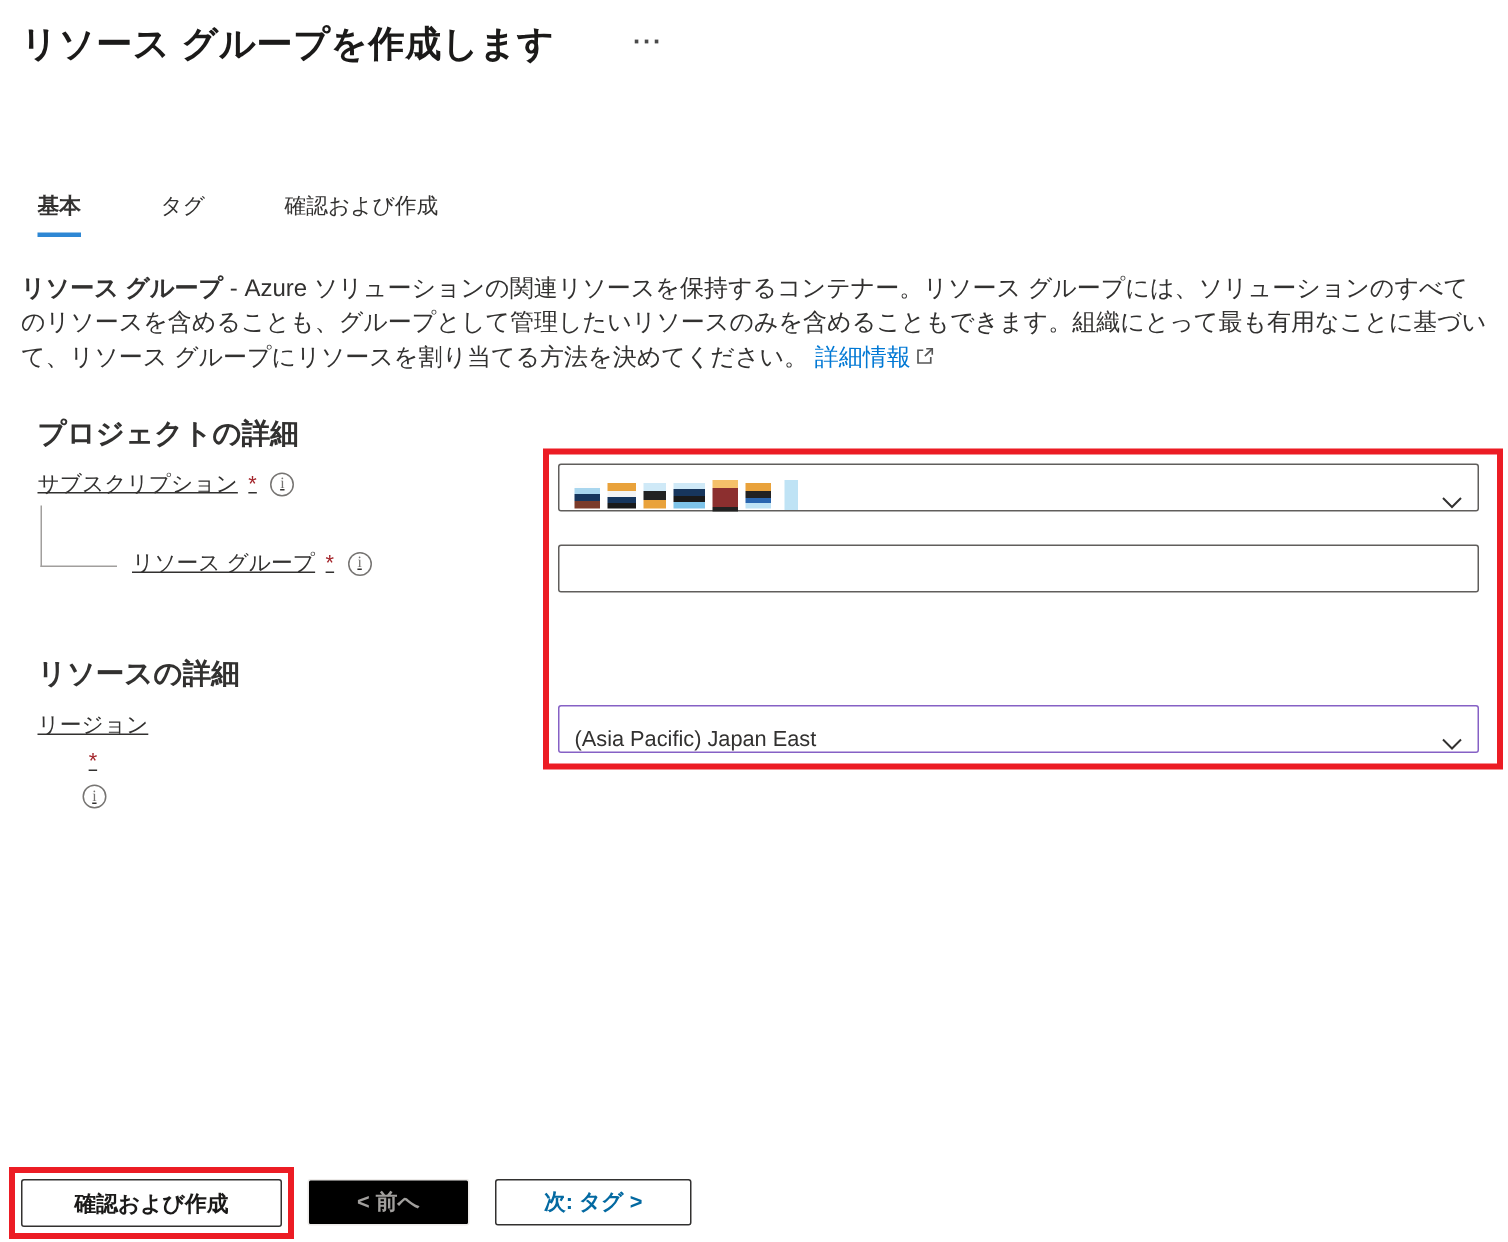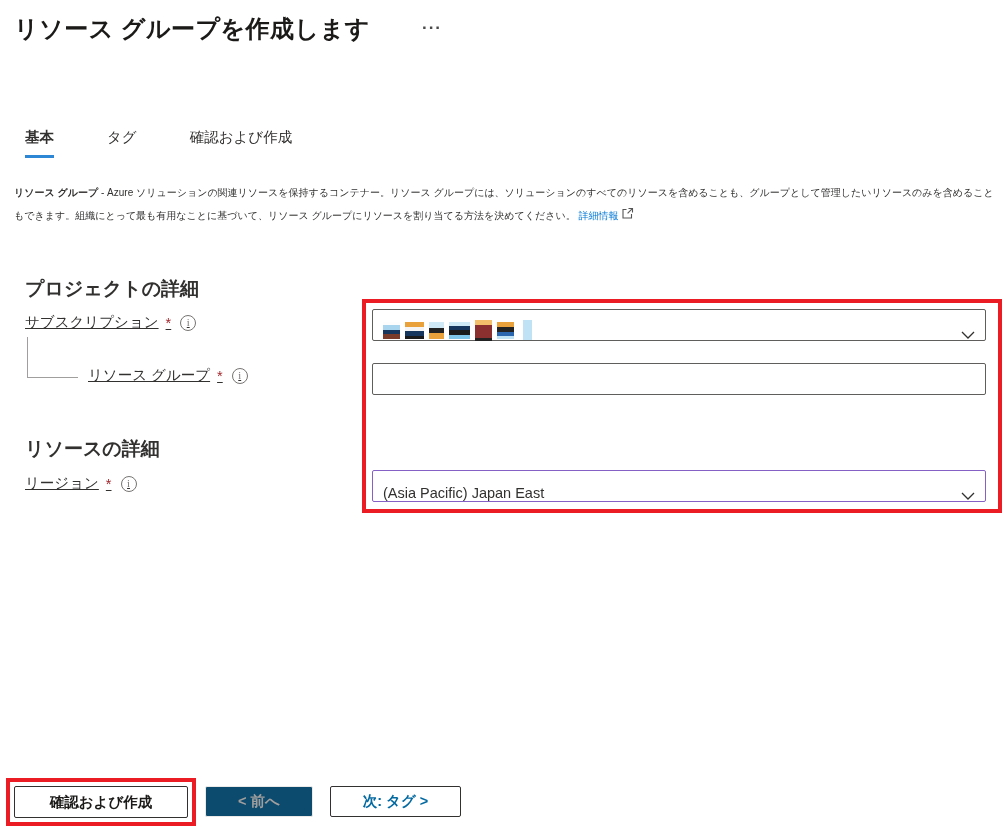--- a/index.html
+++ b/index.html
@@ -31,35 +31,35 @@
   .tab { font-size: 14.5px; color: #323130; padding-bottom: 9px; position: relative; cursor: pointer; }
   .tab.active { font-weight: 700; }
   .tab.active::after {
     content: ""; position: absolute; left: 0; right: 0; bottom: -2px;
     height: 3px; background: #2e87d4;
   }
 
   
   .description {
     left: 14px; top: 181px; width: 980px;
-    font-size: 10px; line-height: 23px; color: #323130;
+    font-size: 16px; line-height: 23px; color: #323130;
   }
   .description .lead { font-weight: 700; }
   .link { color: #0078d4; text-decoration: none; cursor: pointer; }
   .ext-icon { display: inline-block; vertical-align: -1px; margin-left: 3px; }
 
   
   .section-heading { font-size: 19px; font-weight: 700; color: #323130; }
   .heading-project { left: 25px; top: 276px; }
   .heading-resource { left: 25px; top: 436px; }
 
   .field-label-row { display: flex; align-items: center; gap: 7px; font-size: 14.5px; color: #323130; text-decoration: underline; }
   .label-subscription { left: 25px; top: 313px; }
   .label-resource-group { left: 88px; top: 366px; }
-  .label-region { left: 25px; top: 474px; }
+  .label-region { left: 25px; top: 474px; flex-direction: column; }
   .required { color: #a4262c; font-weight: 400; }
   .info-icon {
     width: 16px; height: 16px; border: 1px solid #767472; border-radius: 50%;
     display: inline-flex; align-items: center; justify-content: center;
     font-size: 10.5px; color: #767472; font-family: "Liberation Serif", serif;
     margin-left: 2px; cursor: pointer;
   }
   .connector {
     left: 27px; top: 337px; width: 51px; height: 41px;
     border-left: 1px solid #a19f9d; border-bottom: 1px solid #a19f9d;
@@ -105,21 +105,21 @@
     position: absolute; display: flex; align-items: center; justify-content: center;
     font-size: 14.5px; border-radius: 2px; cursor: pointer;
     font-family: inherit;
   }
   .btn-review {
     left: 14px; top: 786px; width: 174px; height: 32px;
     background: #fff; border: 1px solid #323130; color: #1b1a19; font-weight: 700;
   }
   .btn-prev {
     left: 205px; top: 786px; width: 108px; height: 31px;
-    background: #0c4a6e; border: 1px solid #eceae8; color: #a19f9d; font-weight: 700;
+    background: #000000; border: 1px solid #eceae8; color: #a19f9d; font-weight: 700;
     cursor: default;
   }
   .btn-next {
     left: 330px; top: 786px; width: 131px; height: 31px;
     background: #fff; border: 1px solid #323130; color: #0369a1; font-weight: 700;
   }
 </style>
 </head>
 <body>
 

